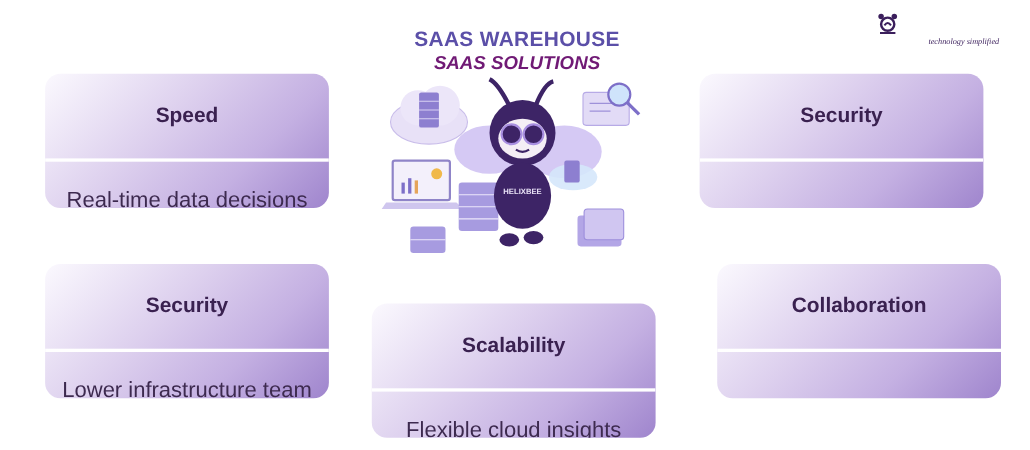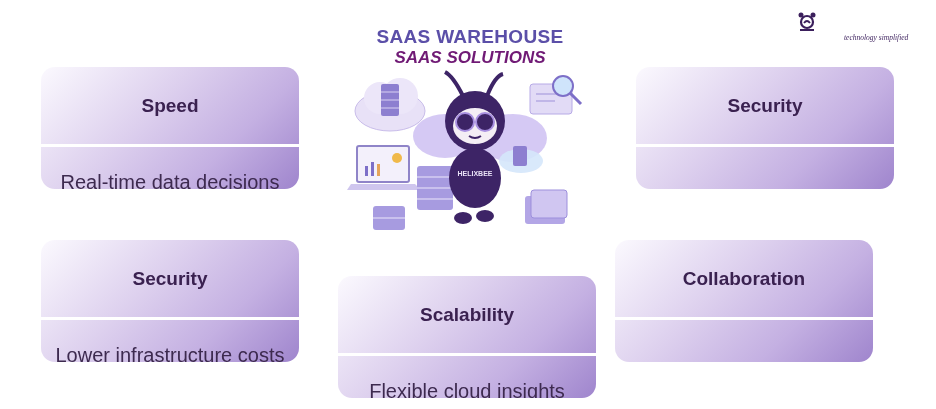--- a/index.html
+++ b/index.html
@@ -128,25 +128,25 @@
 </div>
 
 <div class="card" style="left:636px;top:67px;">
   <div class="head">Security</div>
   <div class="divider"></div>
 </div>
 
 <div class="card" style="left:41px;top:240px;">
   <div class="head">Security</div>
   <div class="divider"></div>
-  <div class="body">Lower infrastructure costs</div>
+  <div class="body">Lower infrastructure team</div>
 </div>
 
 <div class="card" style="left:338px;top:240px;margin-top:36px;">
   <div class="head">Scalability</div>
   <div class="divider"></div>
   <div class="body">Flexible cloud insights</div>
 </div>
 
-<div class="card" style="left:615px;top:240px;">
+<div class="card" style="left:652px;top:240px;">
   <div class="head">Collaboration</div>
   <div class="divider"></div>
 </div>
 
 </body></html>

